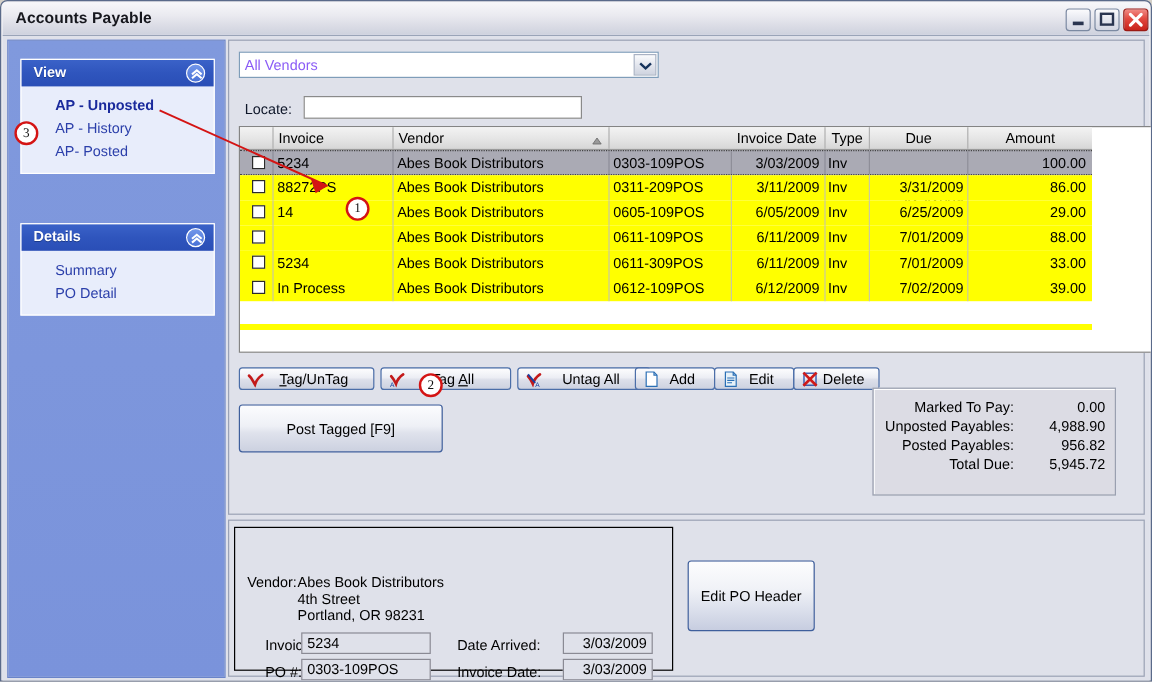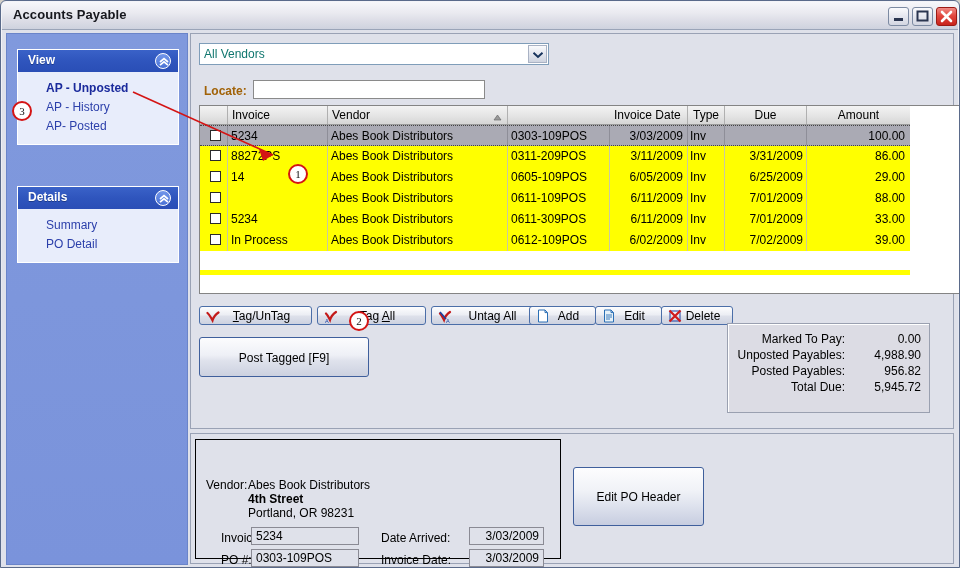--- a/index.html
+++ b/index.html
@@ -138,39 +138,39 @@
     left: 8px; top: 9px;
     width: 350px; height: 22px;
     background: #ffffff;
     border: 1px solid #7f9db9;
     cursor: pointer;
   }
   #vendor-value {
     position: absolute;
     left: 4px; top: 3px;
     font-size: 12px;
-    color: #0f766e;
+    color: #8b5cf6;
   }
   #vendor-arrow {
     position: absolute;
     right: 1px; top: 1px;
     width: 19px; height: 18px;
     background: linear-gradient(to bottom, #fafbfd 0%, #e3e6ee 50%, #cfd4e0 100%);
     border: 1px solid #a9b2c4;
     cursor: pointer;
   }
   #vendor-arrow svg { position: absolute; left: 3px; top: 5px; }
 
   
   #locate-label {
     position: absolute;
     left: 13px; top: 50px;
     font-size: 12px;
-    font-weight: bold;
-    color: #a16207;
+    font-weight: normal;
+    color: #0f172a;
   }
   #locate-input {
     position: absolute;
     left: 62px; top: 46px;
     width: 232px; height: 19px;
     background: #ffffff;
     border: 1px solid #8a8a8a;
     font-size: 12px;
     padding: 1px 3px;
     font-family: "Liberation Sans", sans-serif;
@@ -376,21 +376,21 @@
     background: #dfe1ea;
     border: 1px solid #8a8a94;
     font-size: 12px;
     color: #000;
     padding: 1px 4px;
   }
   .dfield.r { text-align: right; }
   #edit-po-btn {
     position: absolute;
     left: 382px; top: 33px;
-    width: 131px; height: 59px;
+    width: 106px; height: 59px;
     background: linear-gradient(to bottom, #fdfdfe 0%, #f0f2f7 40%, #dfe3ee 65%, #c7cde0 100%);
     border: 1px solid #3f5f9c;
     border-radius: 3px;
     cursor: pointer;
   }
   #edit-po-btn .lbl {
     position: absolute;
     left: 0; top: 22px;
     width: 100%;
     text-align: center;
@@ -644,21 +644,21 @@
             <span class="vsep" style="left:127px;"></span>
             <span class="vsep" style="left:307px;"></span>
             <span class="vsep" style="left:409px;"></span>
             <span class="vsep" style="left:487px;"></span>
             <span class="vsep" style="left:524px;"></span>
             <span class="vsep" style="left:606px;"></span>
             <span class="cbx"></span>
             <span class="gcell" style="left:31px; width:94px;">In Process</span>
             <span class="gcell" style="left:131px; width:174px;">Abes Book Distributors</span>
             <span class="gcell" style="left:311px; width:96px;">0612-109POS</span>
-            <span class="gcell r" style="left:411px; width:72px;">6/02/2009</span>
+            <span class="gcell r" style="left:411px; width:72px;">6/12/2009</span>
             <span class="gcell" style="left:490px; width:34px;">Inv</span>
             <span class="gcell r" style="left:527px; width:76px;">7/02/2009</span>
             <span class="gcell r" style="left:609px; width:96px;">39.00</span>
           </div>
 
           <div id="grid-filler"></div>
         </div>
 
         <div id="grid-sb">
           <div class="sbbtn" id="sb-up">
@@ -759,21 +759,21 @@
           <span class="slbl">Total Due:</span>
           <span class="sval">5,945.72</span>
         </div>
       </div>
     </div>
 
     <div id="detail">
       <div id="detail-box">
         <span class="dtxt" style="left:10px; top:38px;">Vendor:</span>
         <span class="dtxt" style="left:52px; top:38px;">Abes Book Distributors</span>
-        <span class="dtxt" style="left:52px; top:52px;font-weight:bold;">4th Street</span>
+        <span class="dtxt" style="left:52px; top:52px;">4th Street</span>
         <span class="dtxt" style="left:52px; top:66px;">Portland, OR   98231</span>
 
         <span class="dtxt" style="left:10px; top:91px;margin-left:15px;">Invoice:</span>
         <span class="dfield" style="left:55px; top:87px; width:108px;">5234</span>
 
         <span class="dtxt" style="left:25px; top:113px;">PO #:</span>
         <span class="dfield" style="left:55px; top:109px; width:108px;">0303-109POS</span>
 
         <span class="dtxt" style="left:185px; top:91px;">Date Arrived:</span>
         <span class="dfield r" style="left:273px; top:87px; width:75px;">3/03/2009</span>

